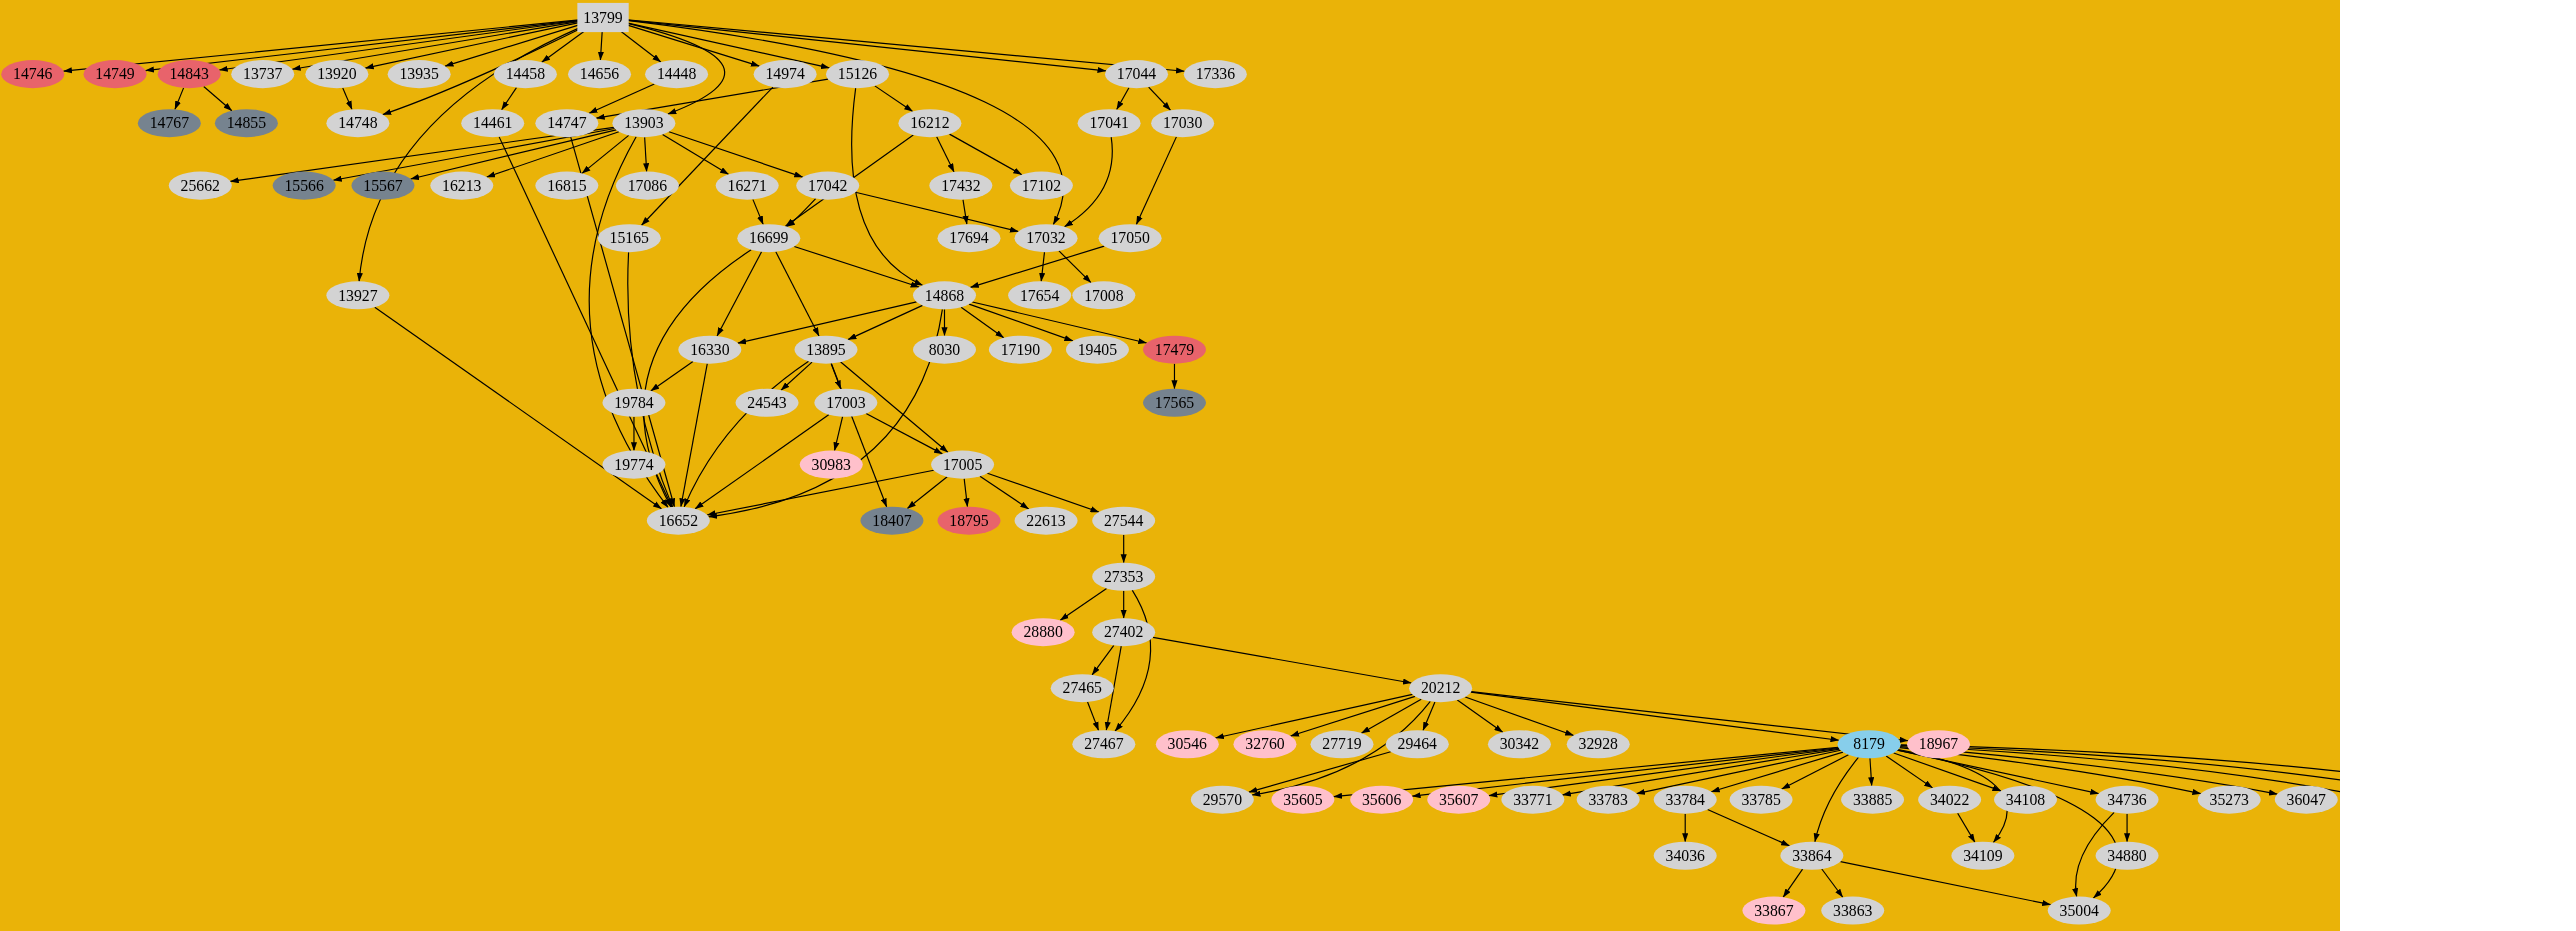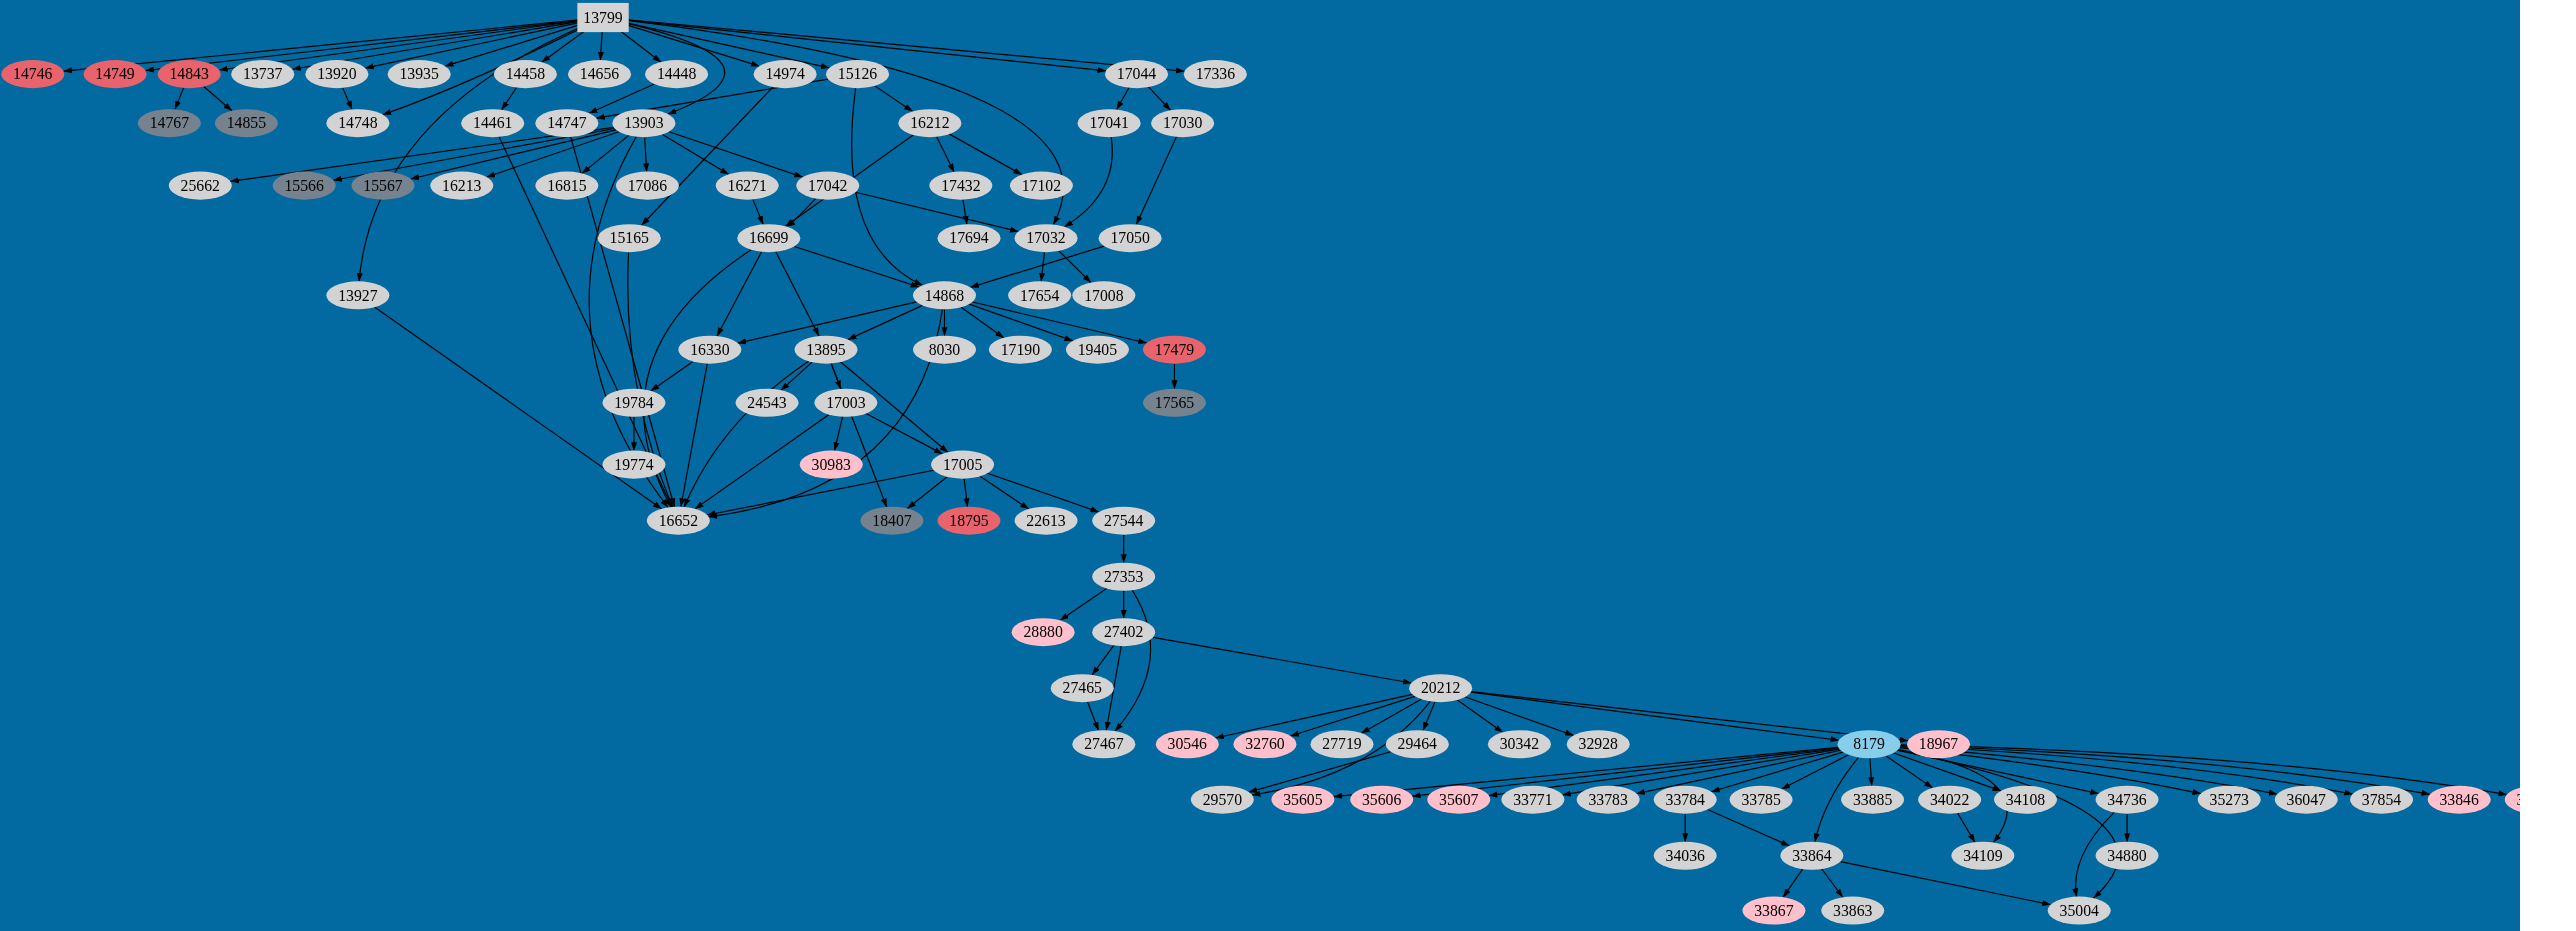--- a/index.html
+++ b/index.html
@@ -1,16 +1,16 @@
 <!DOCTYPE html>
 <html style="font-size:9.3px"><head>
 <meta charset="utf-8">
 <style>
   html,body{margin:0;padding:0;background:#ffffff;}
-  #stage{width:2520px;height:931px;position:relative;background:#0369a1;overflow:hidden;}
+  #stage{width:2340px;height:931px;position:relative;background:#eab308;overflow:hidden;}
   svg{display:block;}
   text{font-family:"Liberation Serif","DejaVu Serif",serif;fill:#000;}
 </style>
 </head>
 <body>
 
 <div id="stage">
   <svg id="graph-svg" width="2576" height="931" viewBox="0 0 4413 1595" xmlns="http://www.w3.org/2000/svg">
     <defs>
       <marker id="arrow" viewBox="0 0 10 7" refX="9.6" refY="3.5" markerWidth="15" markerHeight="11" markerUnits="userSpaceOnUse" orient="auto">

